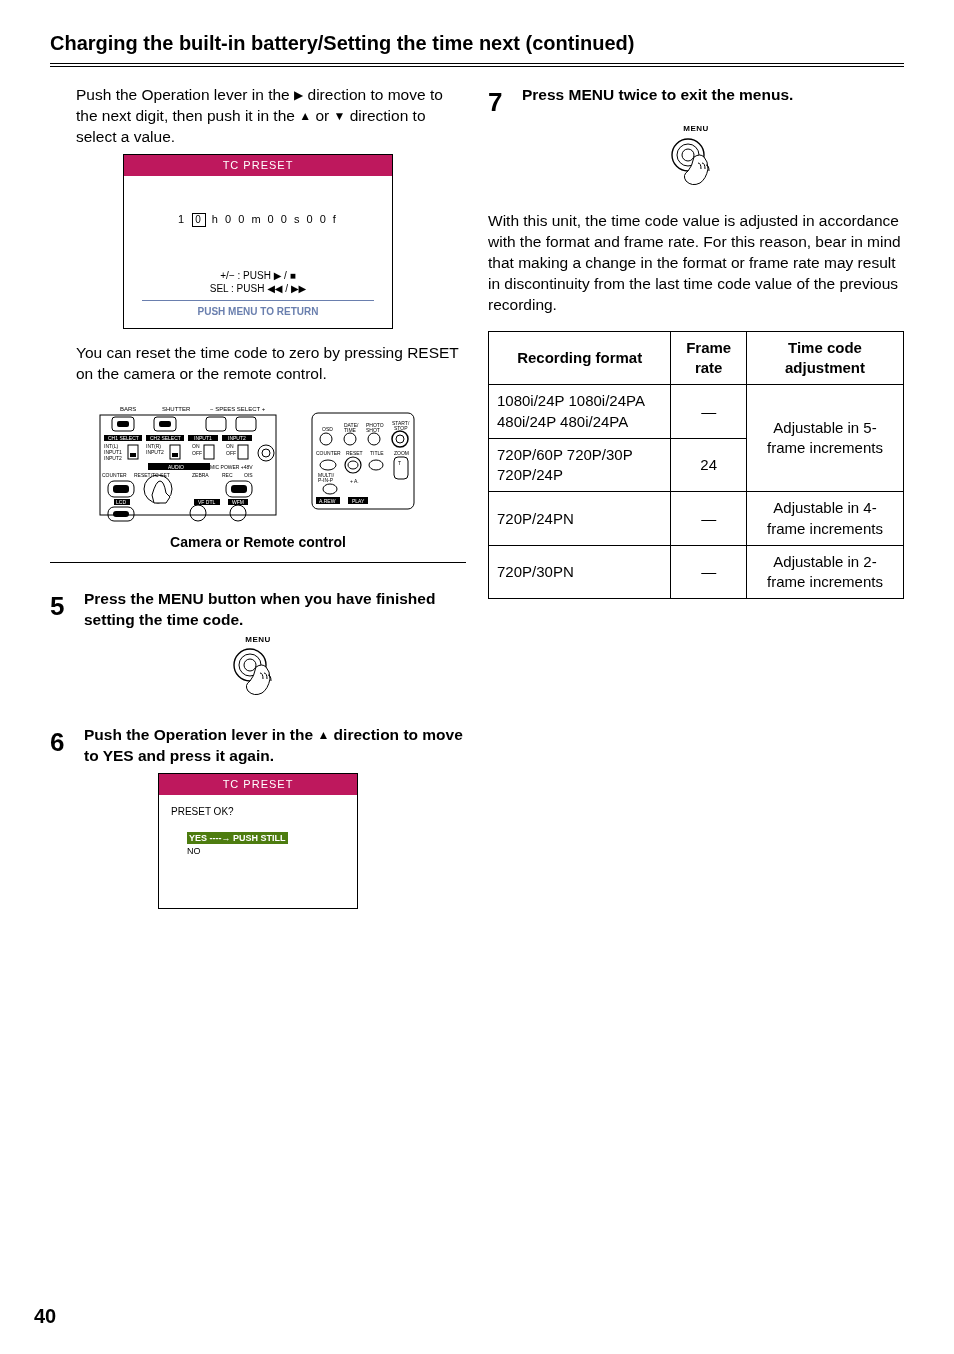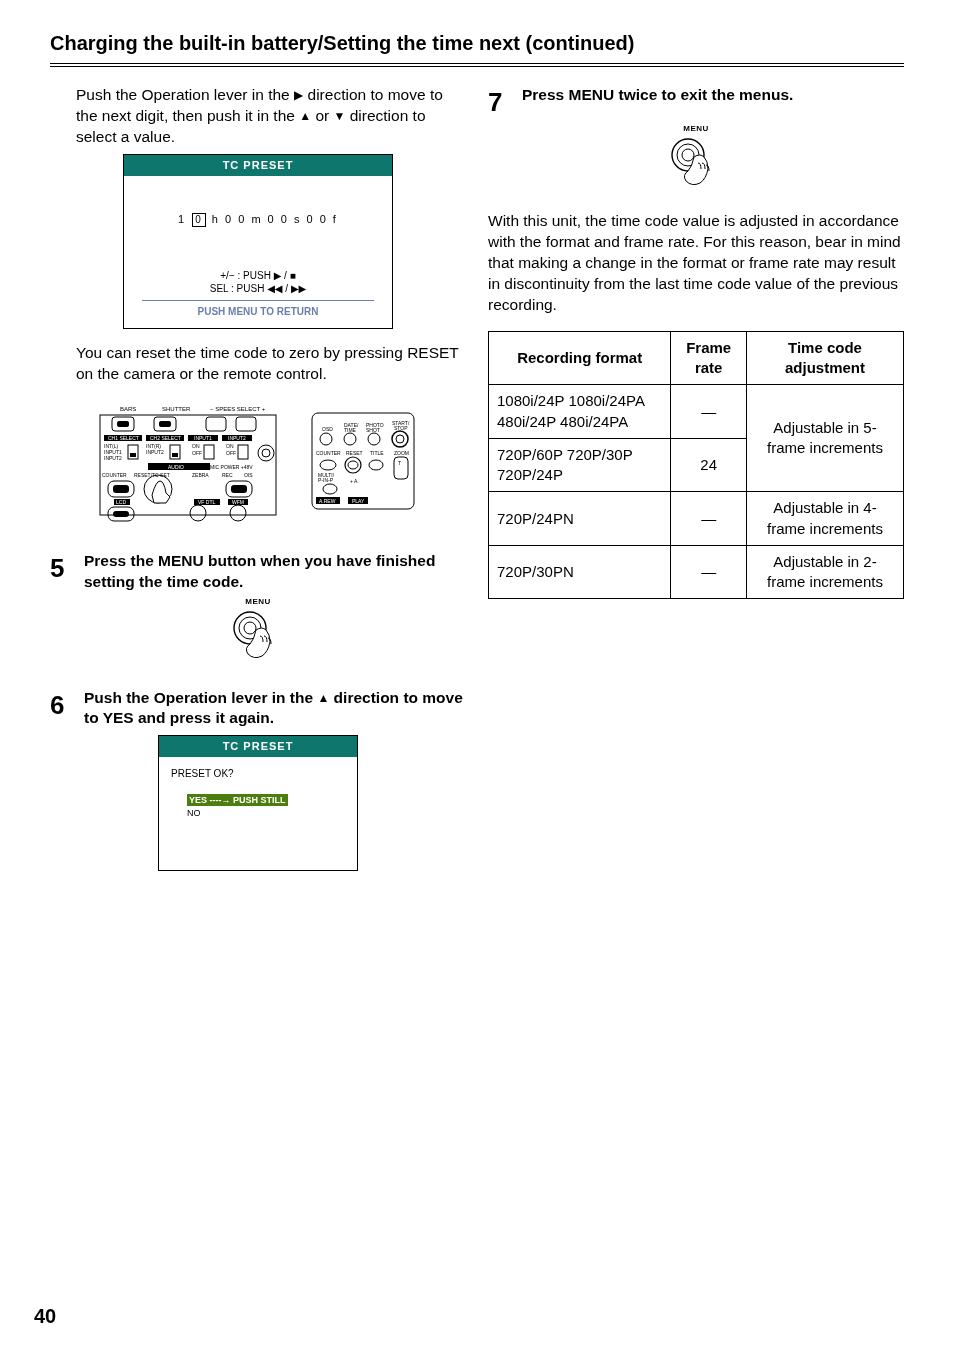--- a/index.html
+++ b/index.html
@@ -43,23 +43,23 @@
   .body-text p { margin: 0 0 6px 0; }
 
   .lcd-box {
     width: 270px;
     margin: 6px auto 0;
     border: 1px solid #000;
     font-size: 11px;
     font-family: Arial, Helvetica, sans-serif;
   }
   .lcd-header {
-    background: #0f766e;
+    background: #be185d;
     color: #fff;
-    font-weight: bold;
+    font-weight: normal;
     text-align: center;
     padding: 3px 0;
     font-size: 11px;
     letter-spacing: 1px;
   }
   .lcd-body {
     padding: 18px 18px 6px;
     text-align: center;
     letter-spacing: 2px;
   }
@@ -278,20 +278,21 @@
         <text x="10" y="87" font-size="5">P-IN-P</text>
         <ellipse cx="22" cy="94" rx="7" ry="5" fill="none" stroke="#000"></ellipse>
         <text x="42" y="88" font-size="5">+ A.</text>
         <rect x="8" y="102" width="24" height="7" fill="#000"></rect>
         <text x="11" y="108" font-size="5" fill="#fff">A.REW</text>
         <rect x="40" y="102" width="20" height="7" fill="#000"></rect>
         <text x="44" y="108" font-size="5" fill="#fff">PLAY</text>
       </svg>
     </div>
 
+    <div class="caption">Camera or Remote control</div>
 
     <div class="step-row" style="margin-top:26px;">
       <div class="step-num">5</div>
       <div class="step-text">Press the MENU button when you have finished setting the time code.</div>
     </div>
     <div class="menu-icon-wrap">
       <div class="menu-label">MENU</div>
       <svg width="60" height="56" viewBox="0 0 60 56">
         <circle cx="22" cy="20" r="16" fill="none" stroke="#000" stroke-width="1.4"></circle>
         <circle cx="22" cy="20" r="11" fill="none" stroke="#000"></circle>

